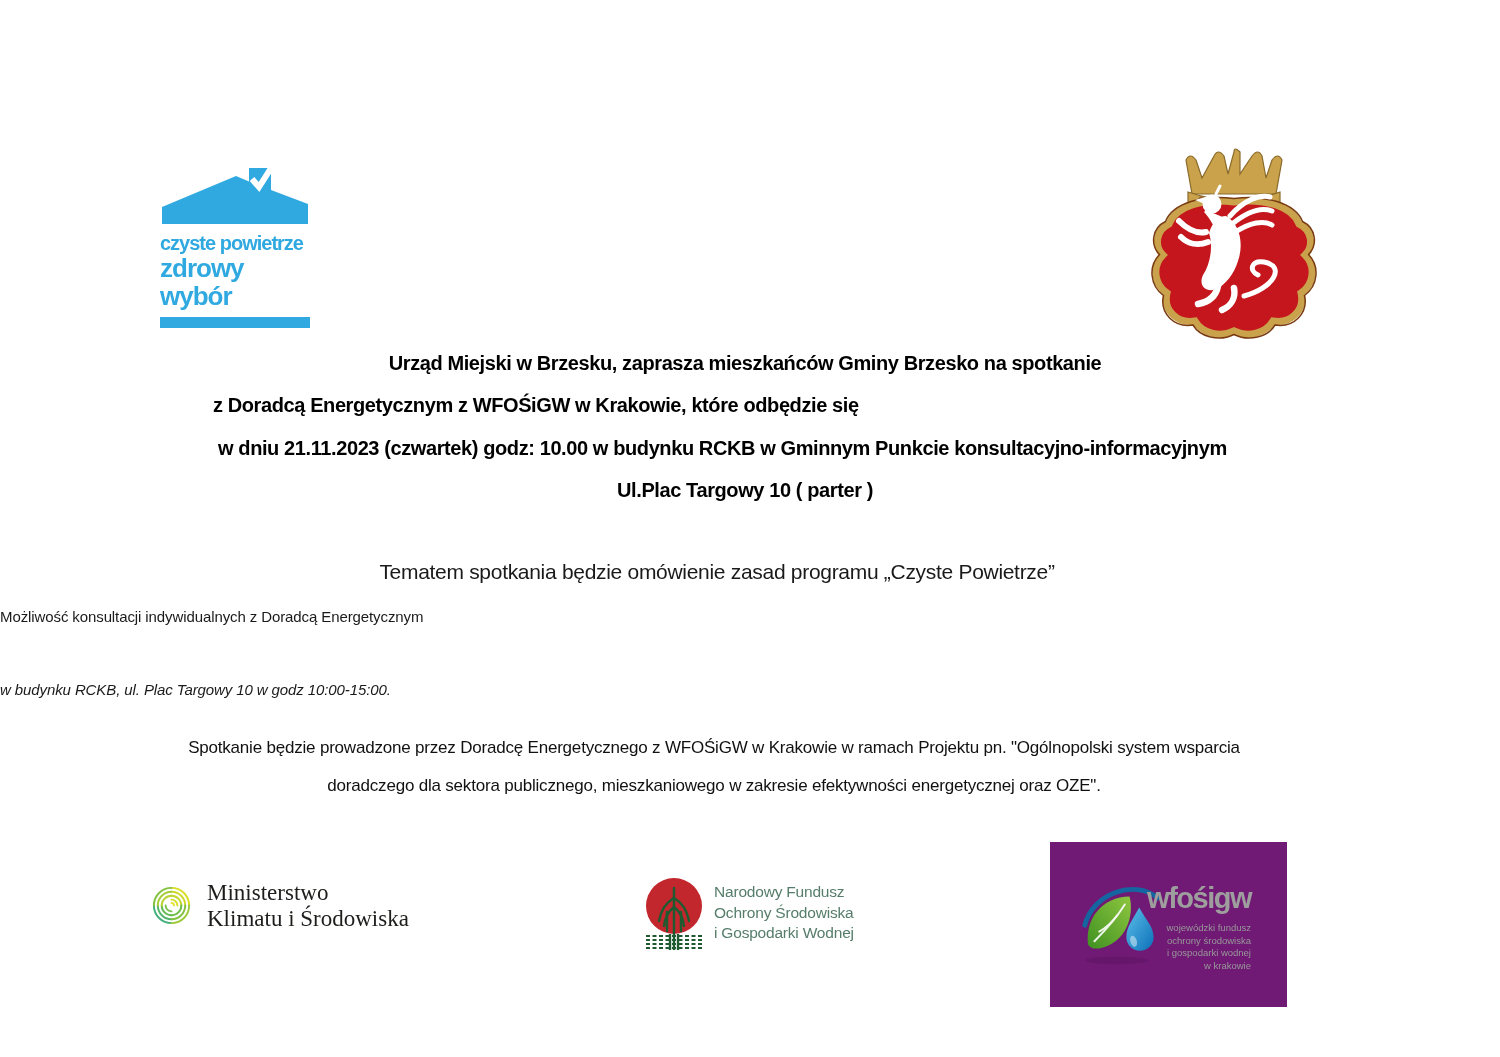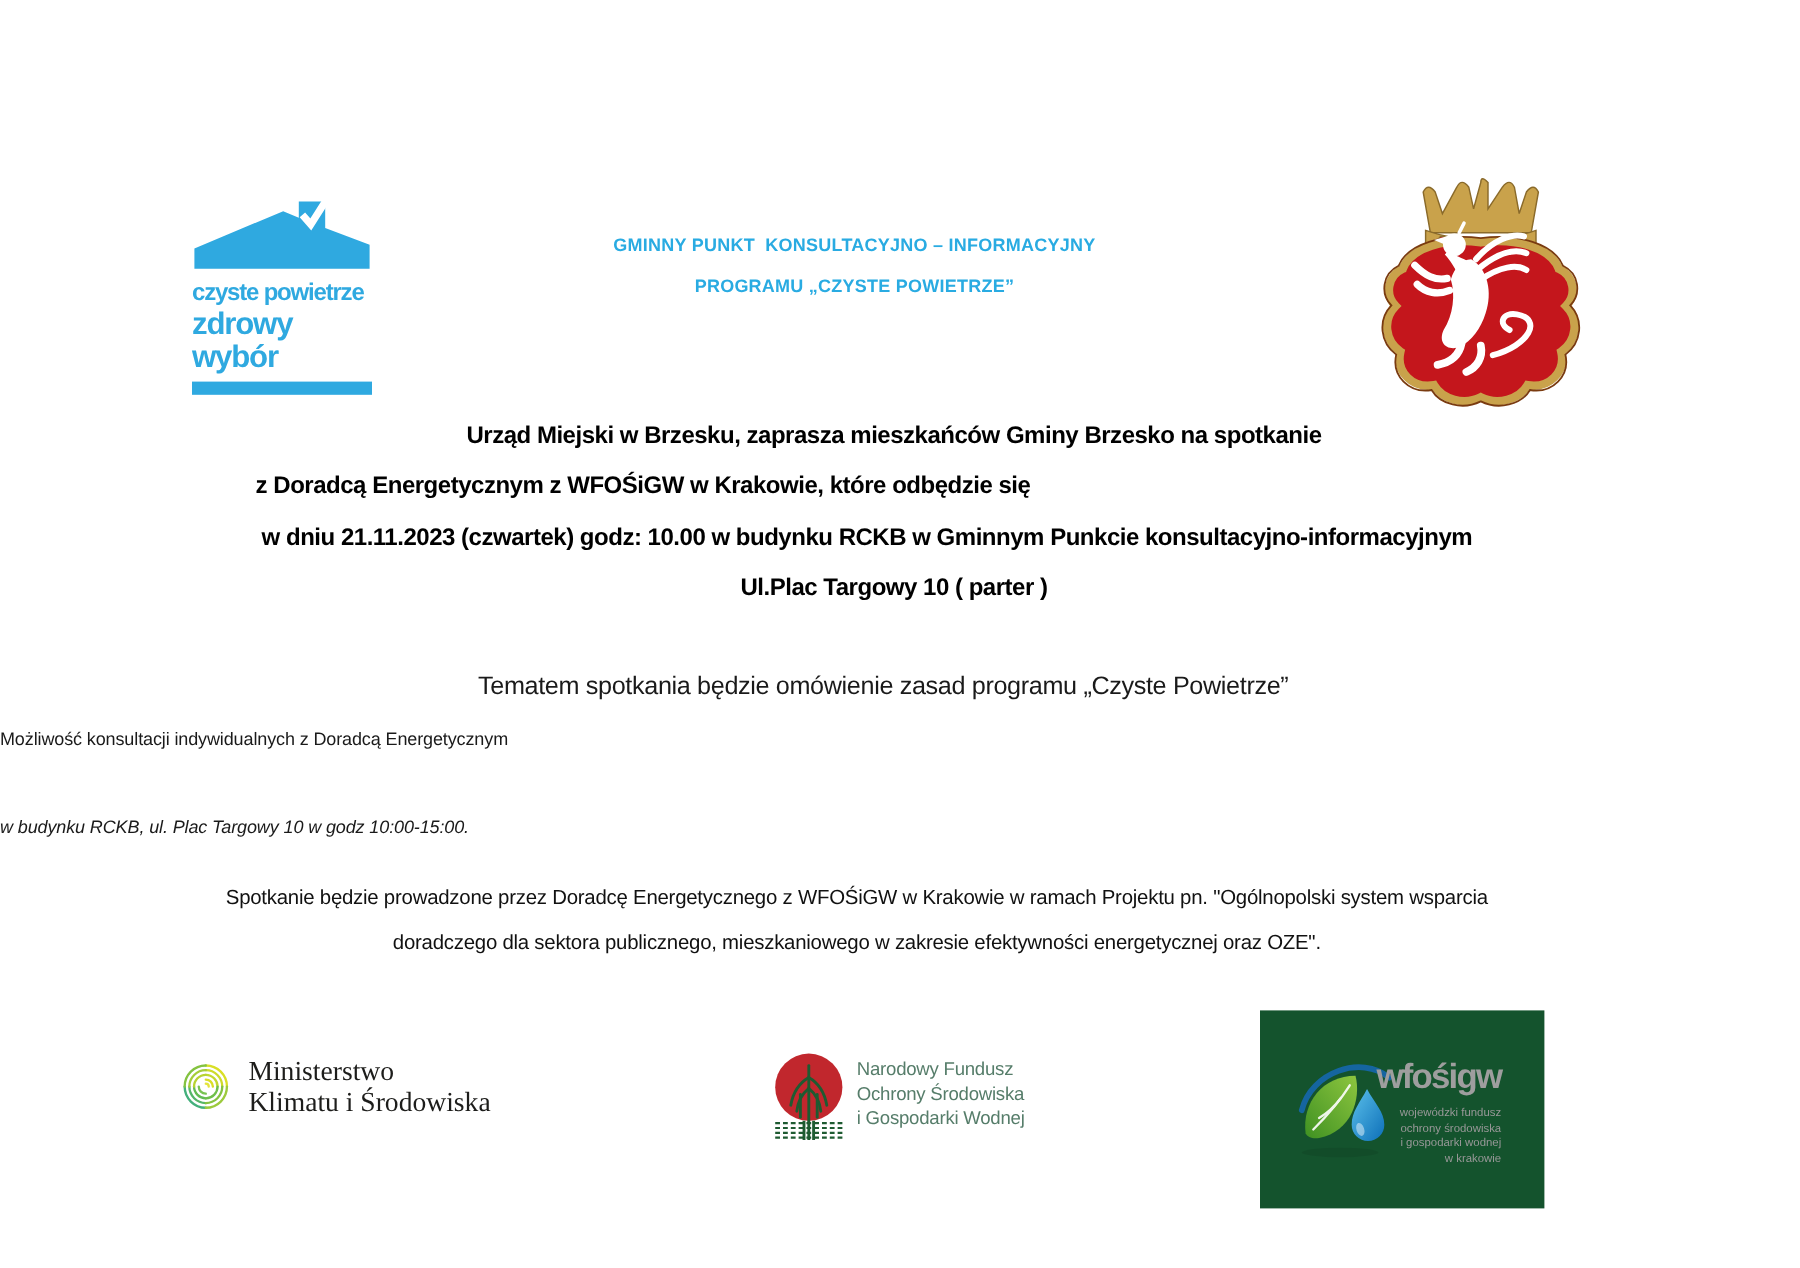--- a/index.html
+++ b/index.html
@@ -23,63 +23,59 @@
 
   
   .inv{font-weight:700;font-size:20px;letter-spacing:-0.4px;white-space:nowrap;color:#000;}
   .inv-c{left:0;width:1424px;text-align:center;padding-left:33px;}
   .inv1{top:352px;}
   .inv2{top:394px;left:213px;}
   .inv3{top:437px;left:218px;}
   .inv4{top:479px;}
 
   
-  .topic{top:560px;left:0;width:1434px;text-align:center;font-size:21px;letter-spacing:-0.3px;color:#1a1a1a;padding-left:19px;}
+  .topic{top:560px;left:0;width:1434px;text-align:center;font-size:21px;letter-spacing:-0.3px;color:#1a1a1a;}
   .detail{left:0;width:1424px;text-align:left;font-size:15px;color:#1a1a1a;letter-spacing:-0.1px;}
   .detail1{top:608px;}
   .detail2{top:681px;font-style:italic;}
 
   
   .note{left:0;width:1428px;text-align:center;font-size:17px;letter-spacing:-0.2px;color:#111;white-space:nowrap;margin-top:32px;}
   .note1{top:706px;}
   .note2{top:744px;}
 
   
   .min-logo{left:148px;top:882px;display:flex;align-items:flex-start;}
   .min-text{margin-left:12px;font-family:"Liberation Serif",serif;font-size:23px;line-height:26px;color:#1d1d1b;margin-top:-2px;}
 
   
   .nf-icon{left:642px;top:876px;}
   .nf-text{left:714px;top:882px;font-size:15.5px;line-height:20.5px;color:#567d6a;letter-spacing:-0.2px;}
 
   
-  .wf-box{left:1050px;top:842px;width:237px;height:165px;background:#14532d;}
+  .wf-box{left:1050px;top:842px;width:237px;height:165px;background:#701a75;}
   .wf-icon{position:absolute;left:30px;top:32px;}
   .wf-name{position:absolute;right:36px;top:40px;font-size:29px;font-weight:700;color:#9e9e9e;letter-spacing:-1.5px;}
   .wf-small{position:absolute;right:36px;top:80px;text-align:right;font-size:9.5px;line-height:12.5px;color:#989898;}
 </style>
 </head>
 <body>
 
 <div class="page">
 
   <div class="abs cp-logo">
     <svg width="150" height="62" viewBox="0 0 150 62">
       <path fill="#2fa9e0" d="M2,60 L2,43 L76,12 L89,17.5 L89,4 L111,4 L111,26 L148,40 L148,60 Z"></path>
       <path fill="none" stroke="#ffffff" stroke-width="6" d="M92,15 L99,23 L113,1"></path>
     </svg>
     <div class="cp-line1">czyste powietrze</div>
     <div class="cp-line2">zdrowy wybór</div>
     <div class="cp-bar"></div>
   </div>
 
-  <div class="abs main-title">
-    <div class="title-line">GMINNY PUNKT  KONSULTACYJNO – INFORMACYJNY</div>
-    <div class="title-line">PROGRAMU „CZYSTE POWIETRZE”</div>
-  </div>
 
   <div class="abs crest">
     <svg width="176" height="198" viewBox="0 0 176 198">
 
       <g stroke="#8a6a2a" stroke-width="1.2">
         <path fill="#c9a24b" d="M46,50 L40,16 Q44,8 50,16 L56,34 L68,12 Q72,4 78,12 L82,30 L88,8 Q88,2 94,8 L94,30 L106,12 Q112,4 116,12 L120,34 L126,16 Q132,8 136,16 L130,50 Z"></path>
         <path fill="#c9a24b" d="M42,48 Q88,64 134,48 L134,60 Q88,75 42,60 Z"></path>
         <circle cx="56" cy="56" r="3.2" fill="#c4161c"></circle>
         <circle cx="88" cy="60" r="3.2" fill="#2e7d32"></circle>
         <circle cx="120" cy="56" r="3.2" fill="#c4161c"></circle>

